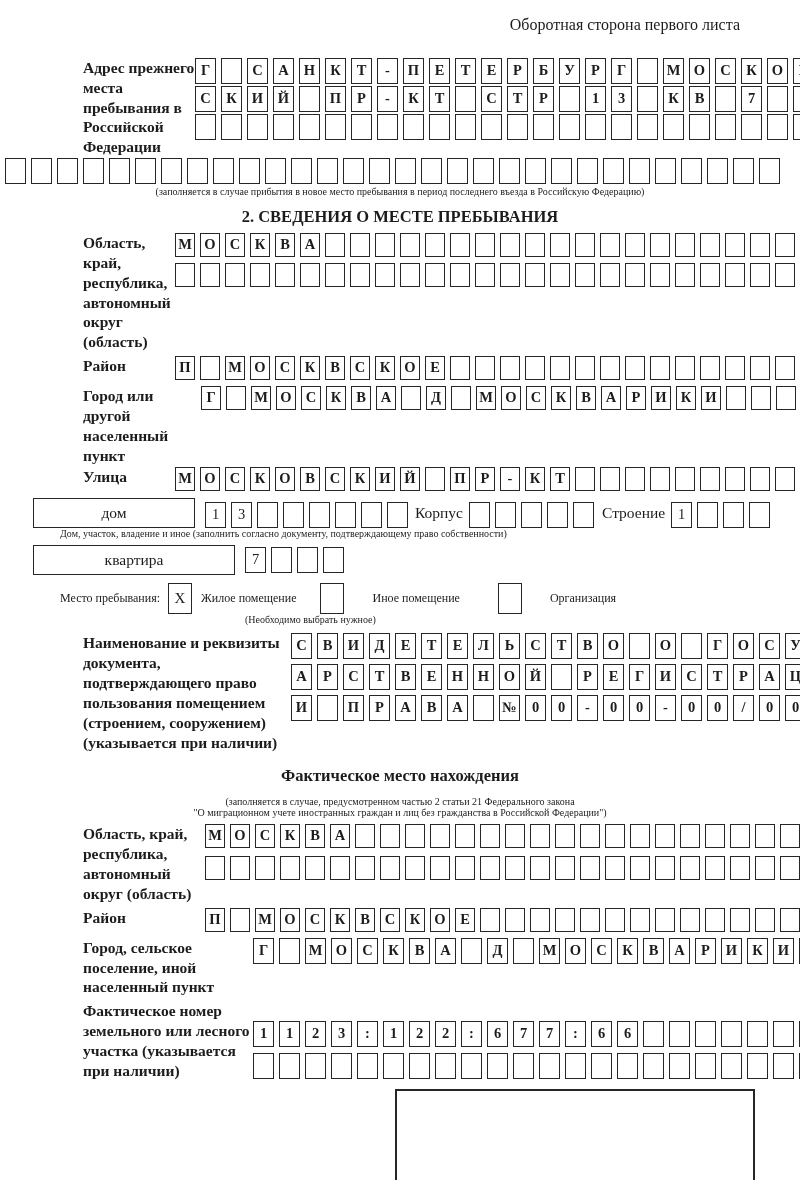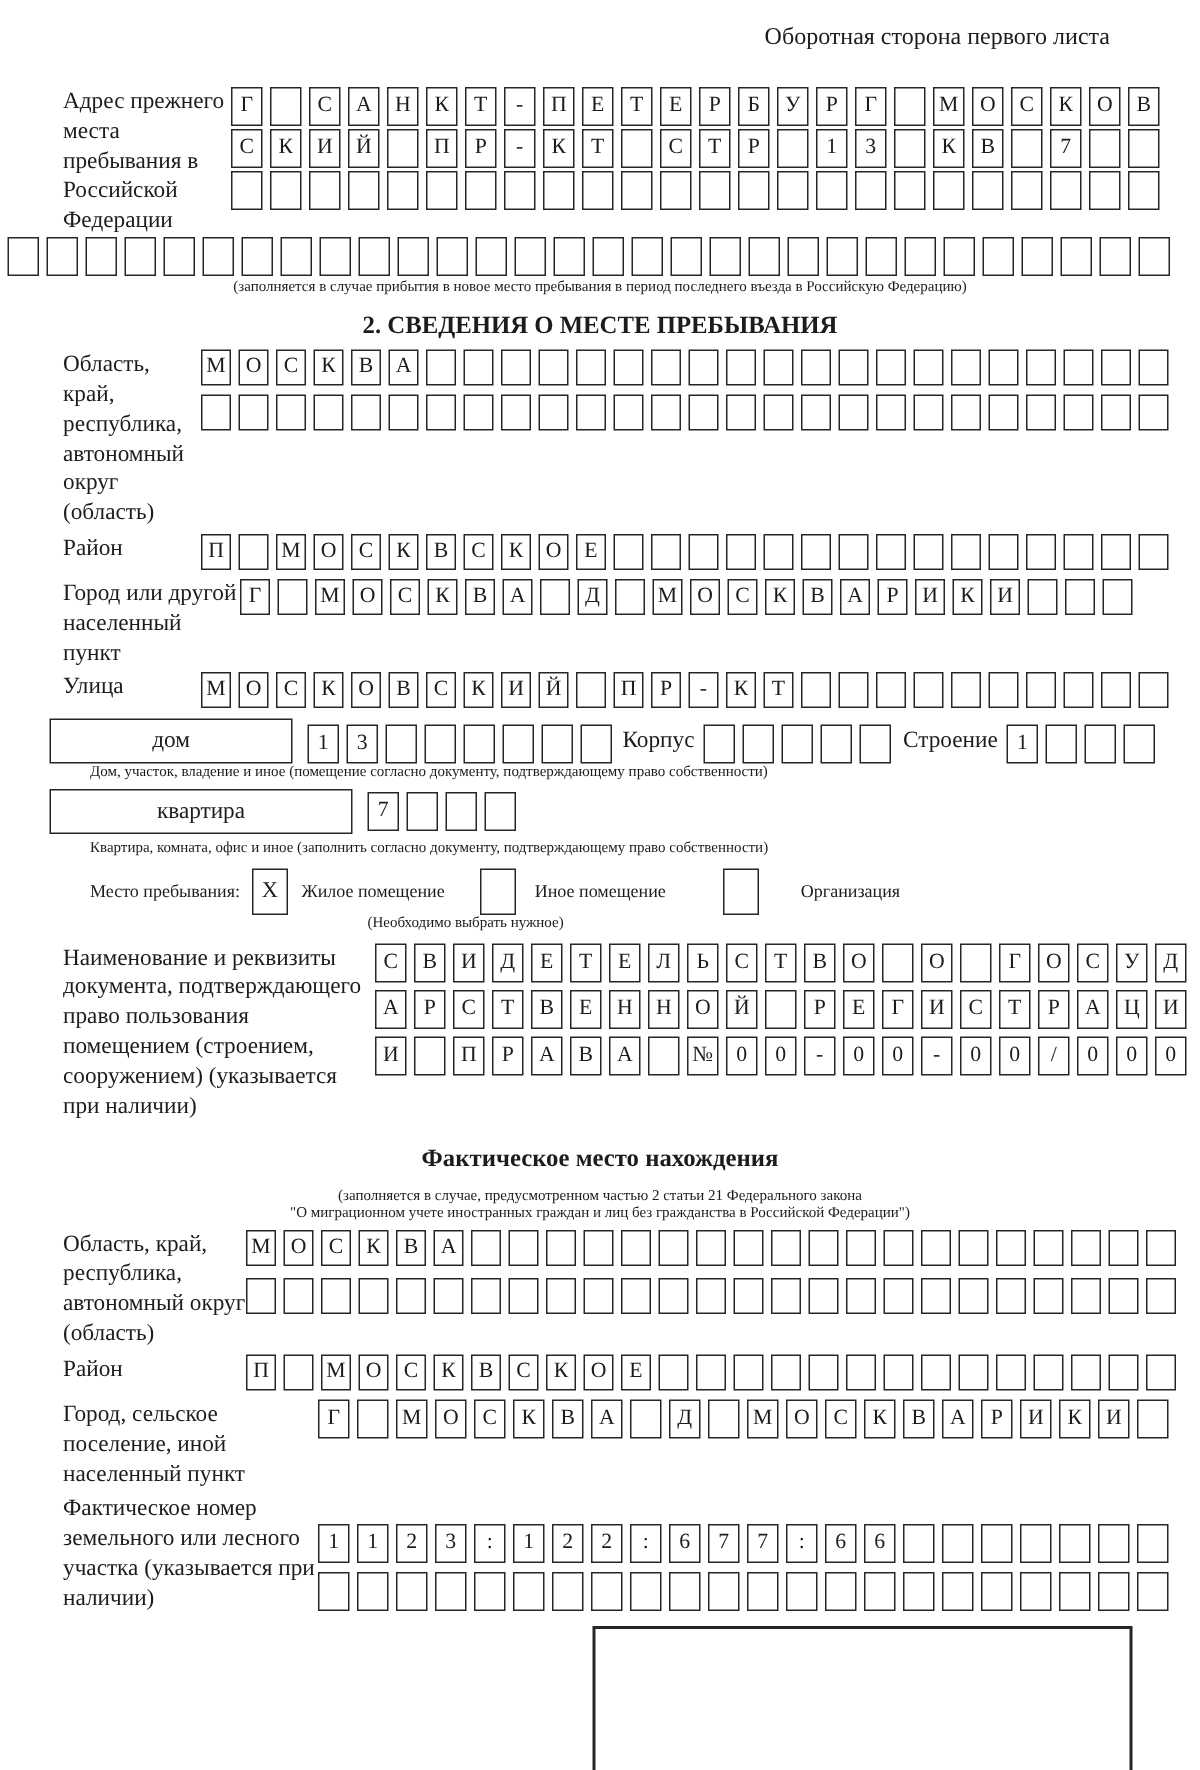--- a/index.html
+++ b/index.html
@@ -25,21 +25,21 @@
     font-size:14.5px;line-height:23px;
     flex:0 0 auto;
     background:#fff;
   }
   .w20 .cell{width:20px;height:24px;line-height:21px;}
 
   .caption{ font-size:10px; }
   .caption.center{ text-align:center; }
 
   .flex{ display:flex; }
-  .field{ display:flex; margin-left:37px; margin-top:6px; }
+  .field{ display:flex; margin-left:78px; margin-top:6px;font-weight:bold; }
   .flabel{ font-size:15.5px; line-height:1.28; flex:0 0 auto; }
   .rows{ display:flex; flex-direction:column; }
 
   .sec-title{ text-align:center; font-weight:bold; font-size:16.5px; margin-top:10px; }
 
   .label-box{
     box-sizing:border-box;
     border:1.8px solid #262626;
     height:30px; line-height:27px;
     text-align:center; font-size:15.5px;
@@ -373,39 +373,38 @@
         <span class="cell"></span>
       </div>
     <div class="inline-lbl" style="margin-left:8px;">Строение</div>
     <div class="boxrow" style="margin:0 0 0 6px;">
         <span class="cell">1</span>
         <span class="cell"></span>
         <span class="cell"></span>
         <span class="cell"></span>
       </div>
   </div>
-  <div class="caption" style="margin-left:55px;">Дом, участок, владение и иное (помещение согласно документу, подтверждающему право собственности)</div>
+  <div class="caption" style="margin-left:55px;">Дом, участок, владение и иное (заполнить согласно документу, подтверждающему право собственности)</div>
 
   <div class="flex" style="margin-left:28px;margin-top:6px;align-items:center;">
     <div class="label-box" style="width:202px;">квартира</div>
     <div class="boxrow" style="margin:0 0 0 10px;">
         <span class="cell">7</span>
         <span class="cell"></span>
         <span class="cell"></span>
         <span class="cell"></span>
       </div>
   </div>
-  <div class="caption" style="margin-left:55px;margin-top:4px;">Квартира, комната, офис и иное (заполнить согласно документу, подтверждающему право собственности)</div>
 
   <div class="stay-row">
     <span class="txt">Место пребывания:</span>
     <span class="chk" style="margin-left:8px;">X</span>
     <span class="txt" style="margin-left:9px;">Жилое помещение</span>
     <span class="chk" style="margin-left:24px;"></span>
-    <span class="txt" style="margin-left:12px;">Иное помещение</span>
+    <span class="txt" style="margin-left:28px;">Иное помещение</span>
     <span class="chk" style="margin-left:38px;"></span>
     <span class="txt" style="margin-left:28px;">Организация</span>
   </div>
   <div class="caption" style="margin-left:240px;">(Необходимо выбрать нужное)</div>
 
   <div class="field" style="margin-top:8px;">
     <div class="flabel" style="width:208px;padding-right:8px;box-sizing:border-box;">Наименование и реквизиты документа, подтверждающего право пользования помещением (строением, сооружением) (указывается при наличии)</div>
     <div class="rows">
       <div class="boxrow">
           <span class="cell">С</span>

